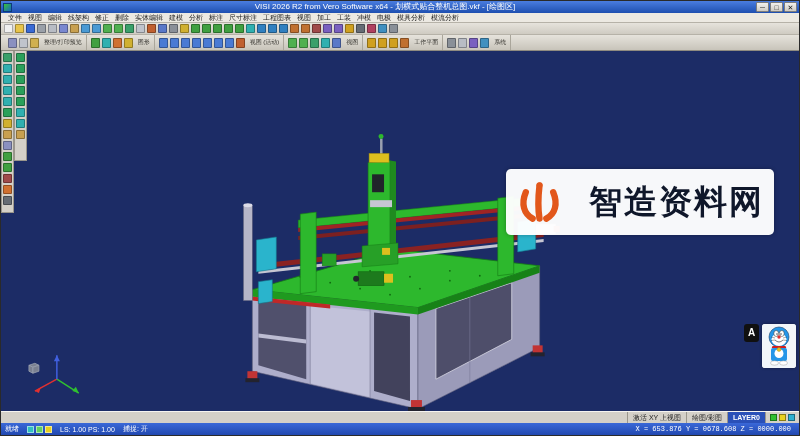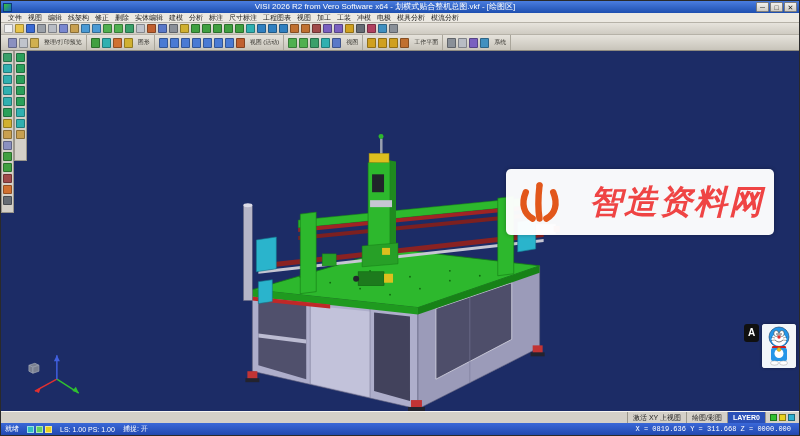--- a/index.html
+++ b/index.html
@@ -29,21 +29,21 @@
   .main { flex:1 1 auto; position:relative; background:#1c2c66; overflow:hidden; }
   .viewport-svg { position:absolute; left:0; top:0; width:100%; height:100%; }
 
   .left-strip { position:absolute; background:#d4d0c8; border:1px solid #9a968c; border-top:none; display:flex; flex-direction:column; gap:2px; padding:2px 1px; z-index:3; }
   .left-strip .tbicon { width:9px; height:9px; }
   #strip-a { left:0; top:0; width:13px; height:162px; }
   #strip-b { left:13px; top:0; width:13px; height:110px; }
 
   
   .watermark { position:absolute; left:505px; top:118px; width:268px; height:66px; background:rgba(255,255,255,0.97); border-radius:5px; display:flex; align-items:center; padding:0 10px; z-index:4; box-shadow:0 0 4px rgba(0,0,0,0.3); }
-  .wm-text { font-size:33px; font-weight:bold; color:#ef4444; margin-left:26px; letter-spacing:2px; white-space:nowrap;font-style:italic; }
+  .wm-text { font-size:33px; font-weight:bold; color:#0f172a; margin-left:26px; letter-spacing:2px; white-space:nowrap; }
 
   
   .corner-icons { position:absolute; right:3px; top:273px; display:flex; align-items:flex-start; gap:3px; z-index:4; }
   .a-cursor { width:15px; height:18px; background:#101010; border-radius:3px; color:#fff; font-size:10px; font-weight:bold; text-align:center; line-height:18px; }
   .doraemon-card { width:34px; height:44px; background:#f5f5f5; border-radius:3px; overflow:hidden; box-shadow:0 0 3px rgba(0,0,0,0.4); }
 
   
   .statusbar1 { height:12px; flex:0 0 12px; background:#d4d0c8; display:flex; align-items:stretch; font-size:7px; border-top:1px solid #f6f4f0; overflow:hidden; }
   .statusbar1 .spacer { flex:1; }
   .seg { display:flex; align-items:center; padding:0 5px; border-left:1px solid #9a968c; color:#222; white-space:nowrap; }
@@ -373,16 +373,16 @@
   <div class="statusbar2">
     <span>就绪</span>
     <span class="sb2-icons">
         <div class="ind" style="background: rgb(48, 192, 192);"></div>
         <div class="ind" style="background: rgb(96, 208, 96);"></div>
         <div class="ind" style="background: rgb(232, 208, 32);"></div>
       </span>
     <span>LS: 1.00 PS: 1.00</span>
     <span>捕捉: 开</span>
     <span class="spacer"></span>
-    <span class="coords">X = 0819.636  Y = 311.668  Z = 0000.000</span>
+    <span class="coords">X = 653.876  Y = 0678.608  Z = 0000.000</span>
   </div>
 
 </div>
 
 </body></html>

